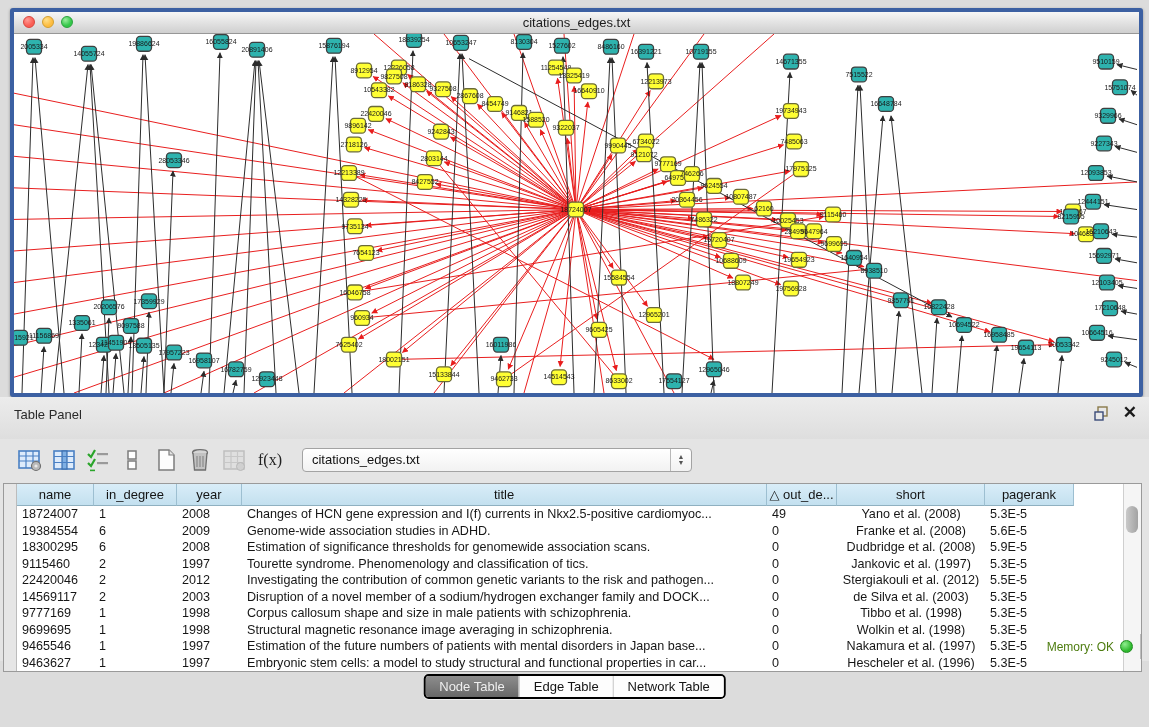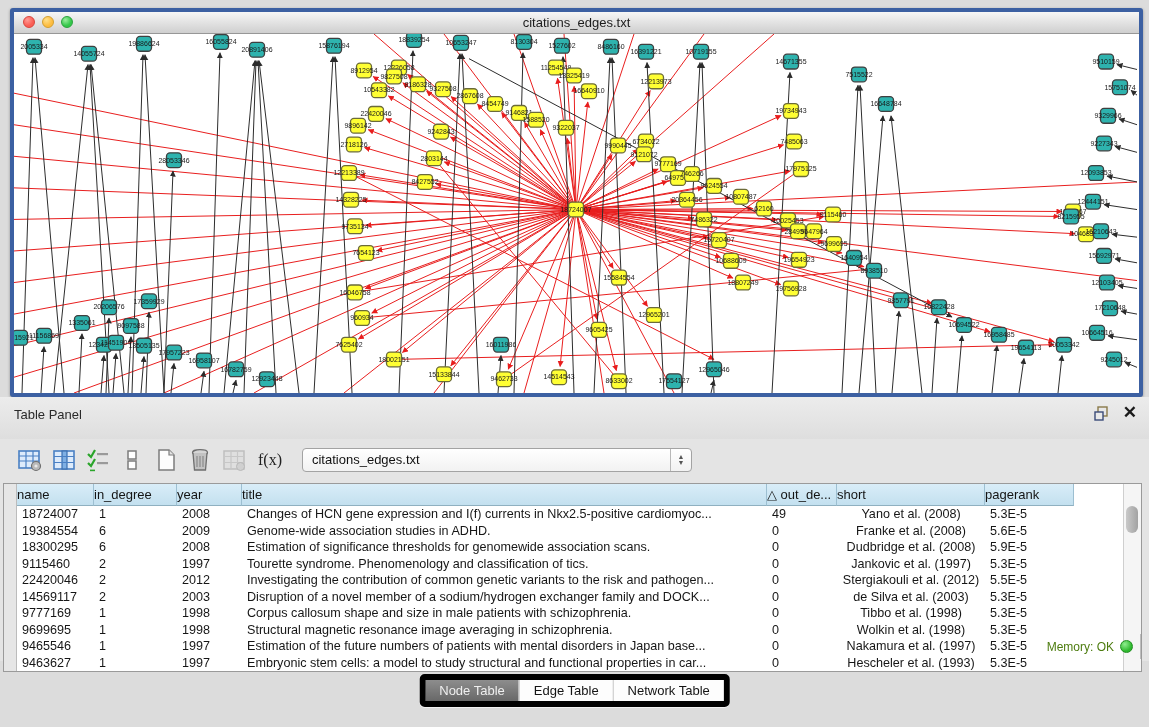--- a/index.html
+++ b/index.html
@@ -38,35 +38,35 @@
     background:linear-gradient(#ffffff,#f2f2f2);margin-left:10px;position:relative;
     font-size:13px;line-height:22px;color:#111;padding-left:9px}
   .stepper{position:absolute;right:0;top:0;bottom:0;width:20px;border-left:1px solid #b8b8b8;
     display:flex;flex-direction:column;align-items:center;justify-content:center;color:#555;font-size:7px;line-height:6px}
 
   .table-wrap{position:absolute;left:3px;right:7px;top:86px;height:189px;box-sizing:border-box;
     background:#fff;border:1px solid #9a9a9a}
   .gutter{position:absolute;left:0;top:0;bottom:0;width:12px;background:#e6e6e6;border-right:1px solid #bcbcbc}
   .thead{position:absolute;left:13px;top:0;height:22px;display:flex}
   .hcell{box-sizing:border-box;background:linear-gradient(#d9edf8,#c3e0ef);border-right:1px solid #9dbfd1;
-    border-bottom:1px solid #8fb0c0;font-size:13px;line-height:21px;color:#141414;
+    border-bottom:1px solid #8fb0c0;text-align:center;font-size:13px;line-height:21px;color:#141414;
     overflow:hidden;white-space:nowrap}
   .tbody{position:absolute;left:13px;top:22px;bottom:0;right:18px;overflow:hidden}
   .trow{display:flex;height:16.5px}
   .tcell{box-sizing:border-box;font-size:12.6px;line-height:16.5px;color:#161616;
     padding-left:5px;overflow:hidden;white-space:nowrap}
   .w0{width:77px}.w1{width:83px}.w2{width:65px}.w3{width:525px}.w4{width:70px}.w5{width:148px}.w6{width:89px}
   .tcell.w5{text-align:center;padding-left:0}
   .vscroll{position:absolute;right:0;top:0;bottom:0;width:17px;background:#f5f5f5;border-left:1px solid #cfcfcf}
   .thumb{position:absolute;top:22px;left:2px;width:12px;height:27px;border-radius:7px;
     background:linear-gradient(90deg,#c9c9c9,#a2a2a2)}
 
   .tabbar{position:absolute;left:0;right:0;top:276px;height:24px}
   .seg{position:absolute;left:50%;top:1px;transform:translateX(-50%);display:flex;height:21px;
-    border:6px solid #000000;border-radius:5px;overflow:hidden;background:#fff;box-shadow:0 1px 0 rgba(255,255,255,.6)}
+    border:2px solid #000000;border-radius:5px;overflow:hidden;background:#fff;box-shadow:0 1px 0 rgba(255,255,255,.6)}
   .seg .tab{padding:0 14px;font-size:13px;line-height:21px;color:#141414;background:#fdfdfd}
   .seg .tab + .tab{border-left:1px solid #c6c6c6}
   .seg .tab.sel{background:linear-gradient(#8d8d8d,#686868);color:#efefef;border-left:none}
 
   .statusbar{position:absolute;left:0;right:0;bottom:0;height:29px}
   .status-right{position:absolute;right:16px;top:0;height:100%;display:flex;align-items:center;gap:6px}
   .mem-label{font-size:12px;color:#4d7c0f}
   .mem-dot{width:13px;height:13px;border-radius:50%;box-sizing:border-box;
     background:radial-gradient(circle at 35% 30%,#8fee8f,#2eb82e 65%);border:1px solid #1f8f1f}
   .status-div{position:absolute;right:8px;top:2px;bottom:2px;width:0;border-left:1px solid #bdbdbd}
@@ -665,21 +665,21 @@
           <div class="tcell w4">0</div>
           <div class="tcell w5">Nakamura et al. (1997)</div>
           <div class="tcell w6">5.3E-5</div>
         </div>
         <div class="trow">
           <div class="tcell w0">9463627</div>
           <div class="tcell w1">1</div>
           <div class="tcell w2">1997</div>
           <div class="tcell w3">Embryonic stem cells: a model to study structural and functional properties in car...</div>
           <div class="tcell w4">0</div>
-          <div class="tcell w5">Hescheler et al. (1993)</div>
+          <div class="tcell w5">Hescheler et al. (1996)</div>
           <div class="tcell w6">5.3E-5</div>
         </div>
       </div>
     <div class="vscroll">
       <div class="thumb"></div>
     </div>
   </div>
 
   <div class="tabbar">
     <div class="seg" id="tabseg">

